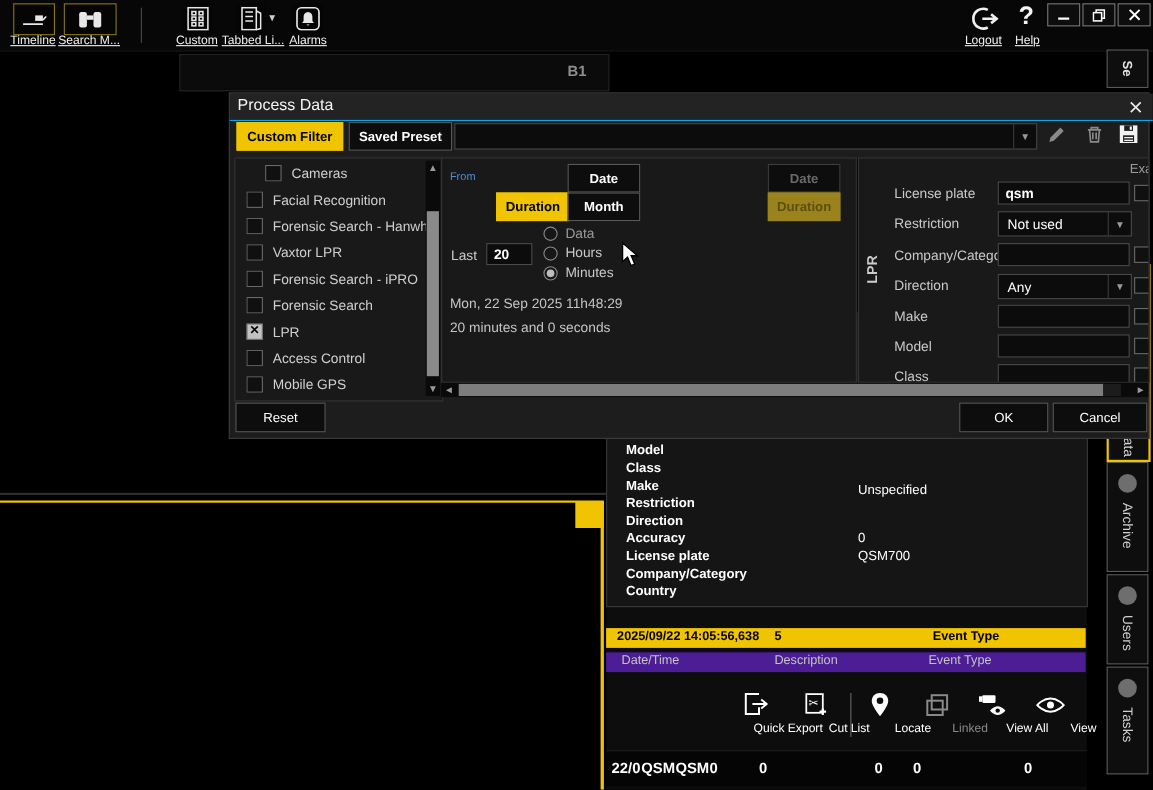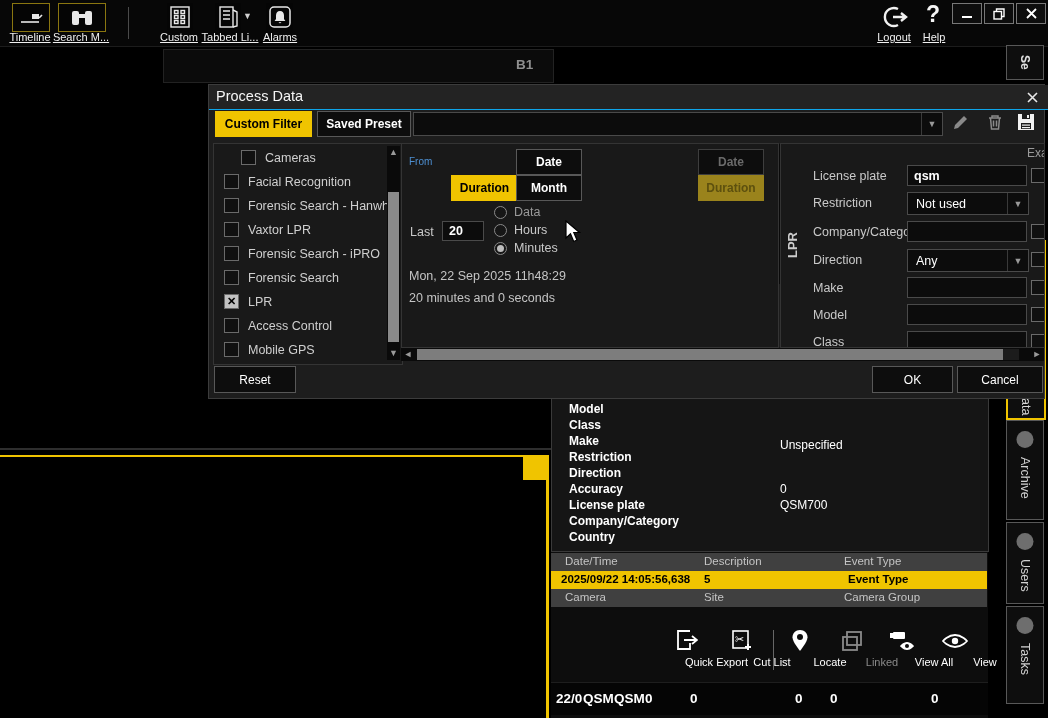--- a/index.html
+++ b/index.html
@@ -48,21 +48,21 @@
   .combo .caret{width:20px;align-self:stretch;border-left:1px solid #3a3a3a;
         display:flex;align-items:center;justify-content:center;color:#999;font-size:9px;}
   .vtext{writing-mode:vertical-rl;}
   .vtab{position:absolute;left:1006px;width:36px;background:#0e0e0e;border:1px solid #585858;}
   .vtab .dot{position:absolute;top:10px;left:50%;transform:translateX(-50%);
              width:17px;height:17px;border-radius:50%;background:#6e6e6e;}
   .vtab .vlabel{position:absolute;top:36px;left:50%;transform:translateX(-50%);
              writing-mode:vertical-rl;color:#d0d0d0;font-size:12.5px;}
   .det-label{position:absolute;left:17px;color:#fff;font-weight:bold;font-size:12px;white-space:nowrap;}
   .det-value{position:absolute;left:228px;color:#fff;font-size:12px;white-space:nowrap;}
-  .thead{position:absolute;left:0;width:100%;height:18px;background:#404040;color:#c4c4c4;font-size:11.5px;}
+  .thead{position:absolute;left:0;width:100%;height:18px;background:#4c1d95;color:#c4c4c4;font-size:11.5px;margin-top:40px;}
   .trow-y{position:absolute;left:0;width:100%;height:18px;background:#f0c400;color:#000;font-size:11.5px;font-weight:bold;}
   .tc1{position:absolute;left:14px;top:2px;white-space:nowrap;}
   .tc2{position:absolute;left:153px;top:2px;white-space:nowrap;}
   .tc3{position:absolute;left:293px;top:2px;white-space:nowrap;}
   .act{position:absolute;top:0;width:58px;text-align:center;color:#fff;}
   .act .alabel{position:absolute;top:28px;width:100%;font-size:11px;white-space:nowrap;left:0;margin-left:30px;}
   .act.disabled{color:#8a8a8a;}
   .sb-arrow{color:#9a9a9a;font-size:9px;text-align:center;line-height:13px;}
   .brow-cell{position:absolute;top:8px;color:#fff;font-size:13.5px;font-weight:bold;white-space:nowrap;}
 </style>
@@ -240,25 +240,20 @@
     <div class="thead" style="top:0;">
       <span class="tc1">Date/Time</span>
       <span class="tc2">Description</span>
       <span class="tc3">Event Type</span>
     </div>
     <div class="trow-y" style="top:18px;">
       <span class="tc1" style="left:10px;">2025/09/22 14:05:56,638</span>
       <span class="tc2">5</span>
       <span class="tc3" style="left:297px;">Event Type</span>
     </div>
-    <div class="thead" style="top:36px;">
-      <span class="tc1">Camera</span>
-      <span class="tc2">Site</span>
-      <span class="tc3">Camera Group</span>
-    </div>
   </div>
 
   <div class="abs" style="left:0;top:230px;width:436px;height:52px;">
     <div class="act" style="left:104px;width:62px;">
       <svg width="24" height="26" viewBox="0 0 24 26">
           <g stroke="#fff" stroke-width="1.8" fill="none">
             <path d="M16 3H4v18h12v-6"></path>
             <path d="M10 12h12 M18 8l5 4-5 4"></path>
           </g>
         </svg>

